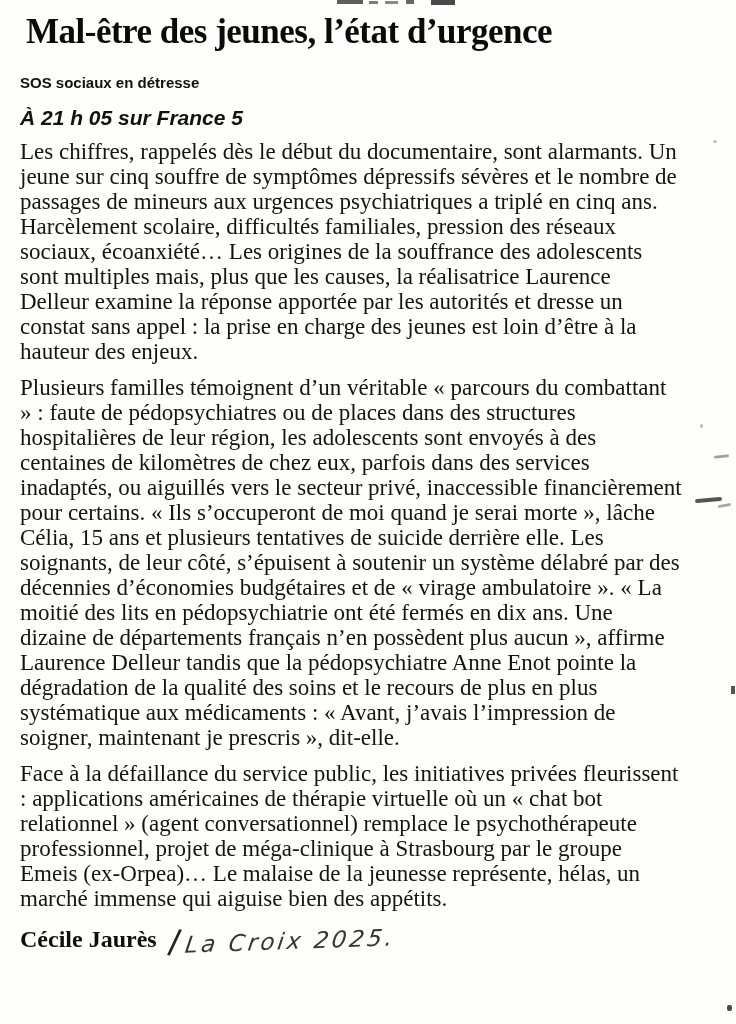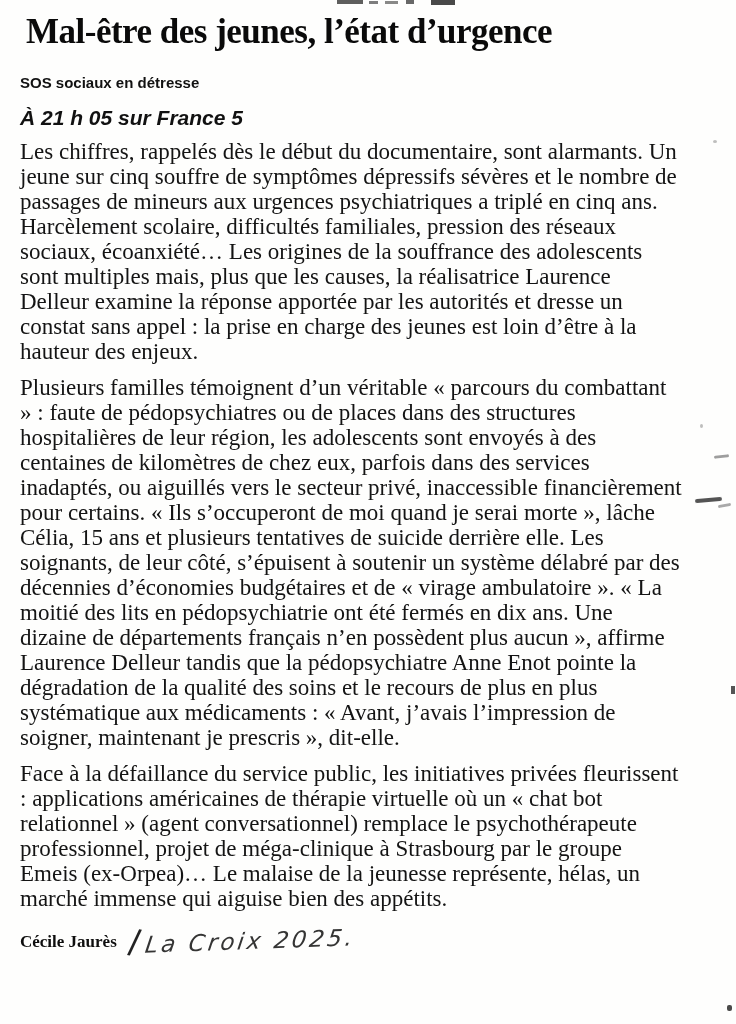--- a/index.html
+++ b/index.html
@@ -45,21 +45,21 @@
     color: #141414;
   }
   .body p { margin: 0 0 11px 0; }
   .body .it { }
   .byline-row {
     margin-top: 6px;
     white-space: nowrap;
   }
   .byline {
     font-weight: 700;
-    font-size: 17px;
+    font-size: 24px;
     color: #0e0e0e;
   }
   .hand-slash {
     display: inline-block;
     font-family: "DejaVu Sans", sans-serif;
     font-size: 33px;
     font-weight: 400;
     transform: rotate(8deg);
     vertical-align: -6px;
     margin: 0 6px 0 12px;

